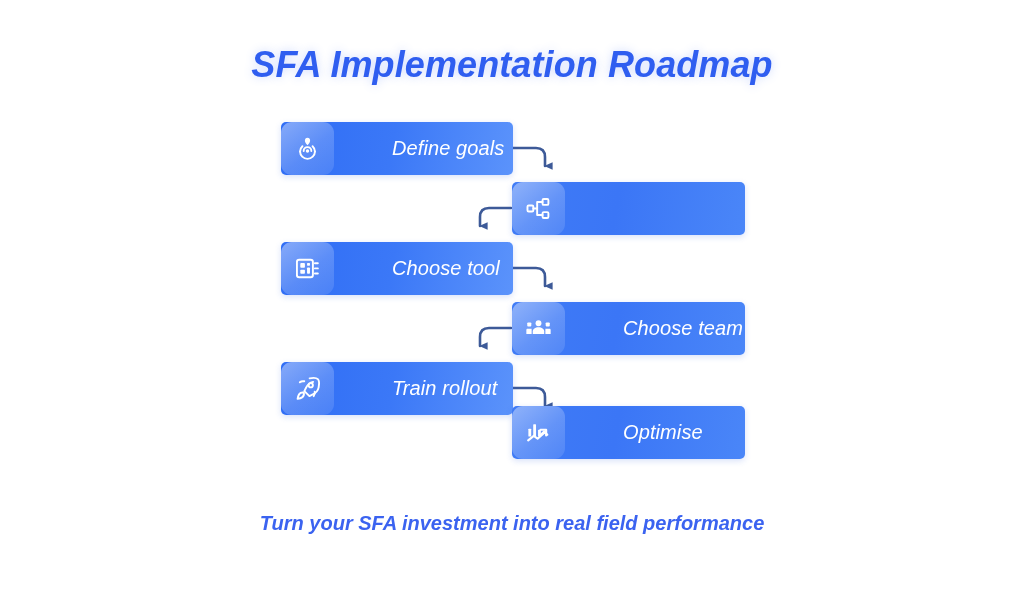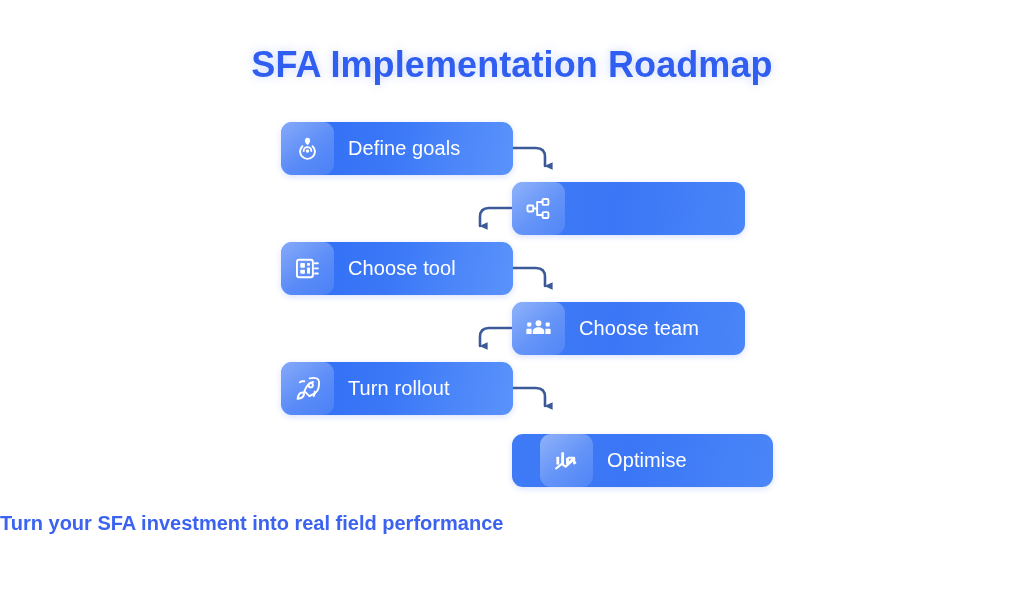--- a/index.html
+++ b/index.html
@@ -12,20 +12,21 @@
     height: 591px;
     font-family: "Liberation Sans", sans-serif;
     overflow: hidden;
     position: relative;
   }
   #canvas {
     position: relative;
     width: 1024px;
     height: 591px;
     background: #ffffff;
+    font-style: italic;
   }
 
   
   .title {
     position: absolute;
     left: 0;
     top: 44px;
     width: 1024px;
     text-align: center;
     font-size: 36px;
@@ -35,45 +36,47 @@
     text-shadow: 0 0 10px rgba(90,130,248,0.30);
     white-space: nowrap;
   }
 
   
   .footer {
     position: absolute;
     left: 0;
     top: 512px;
     width: 1024px;
+    text-align: center;
     font-size: 20px;
     font-weight: bold;
     color: #3b63f0;
     white-space: nowrap;
   }
 
   
   #connectors {
     position: absolute;
     left: 0;
     top: 0;
     width: 1024px;
     height: 591px;
     pointer-events: none;
   }
 
   
   .step {
     position: absolute;
     height: 53px;
-    border-radius: 11px;
+    border-radius: 5px;
     display: flex;
     align-items: center;
     overflow: hidden;
     box-shadow: 0 2px 6px rgba(40,90,220,0.18);
+    gap: 44px;
   }
   .step.left {
     left: 281px;
     width: 232px;
     background: linear-gradient(100deg, #2f6df5 0%, #3b78f7 48%, #5b93fb 100%);
   }
   .step.right {
     left: 512px;
     width: 233px;
     background: linear-gradient(100deg, #3f7bf6 0%, #3b76f6 45%, #4a86f8 100%);
@@ -185,24 +188,24 @@
   <div class="step left" style="top:362px;">
     <div class="icon-tile">
       <svg viewBox="0 0 24 24" fill="none" stroke="#ffffff" stroke-width="1.7" stroke-linecap="round" stroke-linejoin="round">
         <path d="M13.9 3.0c3.1-.6 6.3-.3 7.3.7s1.3 4.2.7 7.3c-.5 2.6-2.6 5.0-5.2 6.3l-3.0 1.5-4.5-4.5 1.5-3.0c1.3-2.6 3.7-4.7 6.3-5.2"></path>
         <circle cx="14.9" cy="9.1" r="1.9"></circle>
         <path d="M8.4 15.6c-1.6-.2-3.1.4-3.9 1.6-.8 1.2-1.1 2.8-1.3 4.0 1.2-.2 2.8-.5 4.0-1.3 1.2-.8 1.8-2.3 1.6-3.9"></path>
         <path d="M9.1 5.6c-1.6-.3-3.0.1-3.9.9"></path>
         <path d="M18.4 14.9c.3 1.6-.1 3.0-.9 3.9"></path>
       </svg>
     </div>
-    <div class="step-label">Turn rollout</div>
-  </div>
-
-  <div class="step right" style="top:434px;padding-left:28px;">
+    <div class="step-label">Train rollout</div>
+  </div>
+
+  <div class="step right" style="top:406px;">
     <div class="icon-tile">
       <svg viewBox="0 0 24 24" fill="none" stroke="#ffffff" stroke-width="1.9" stroke-linecap="round" stroke-linejoin="round">
         <rect x="3.0" y="8.6" width="2.5" height="7.0" rx="0.6" fill="#ffffff" stroke="none"></rect>
         <rect x="7.3" y="4.6" width="2.5" height="11.0" rx="0.6" fill="#ffffff" stroke="none"></rect>
         <rect x="11.6" y="9.6" width="2.5" height="6.0" rx="0.6" fill="#ffffff" stroke="none"></rect>
         <path d="M2.8 19.0l5.0-4.0 3.4 2.4 6.3-5.4"></path>
         <path d="M14.2 11.6h4.0v4.0" transform="rotate(-45 17.0 12.8)"></path>
         <path d="M16.0 10.2h5.0v5.0" fill="none" stroke="#ffffff" stroke-width="1.9" transform="translate(-2.2 -0.6) rotate(0)"></path>
       </svg>
     </div>

